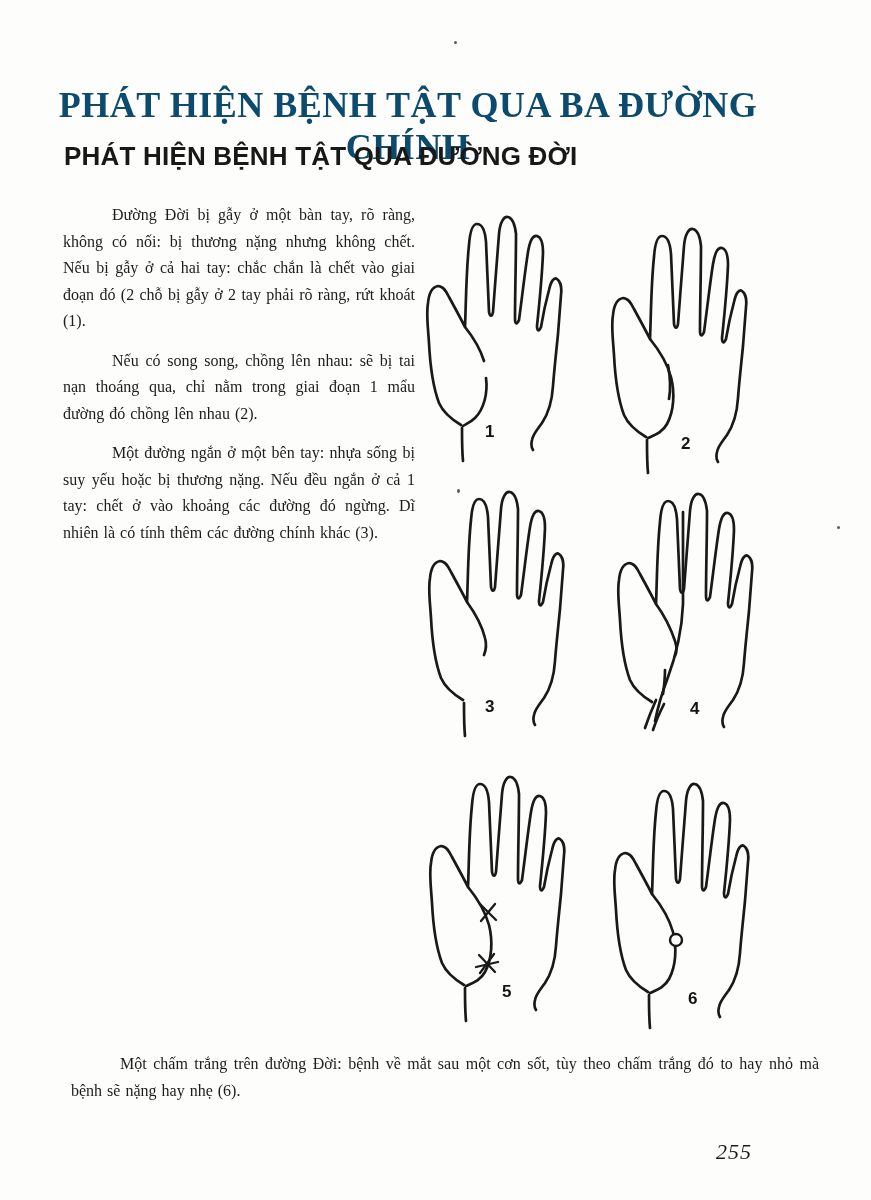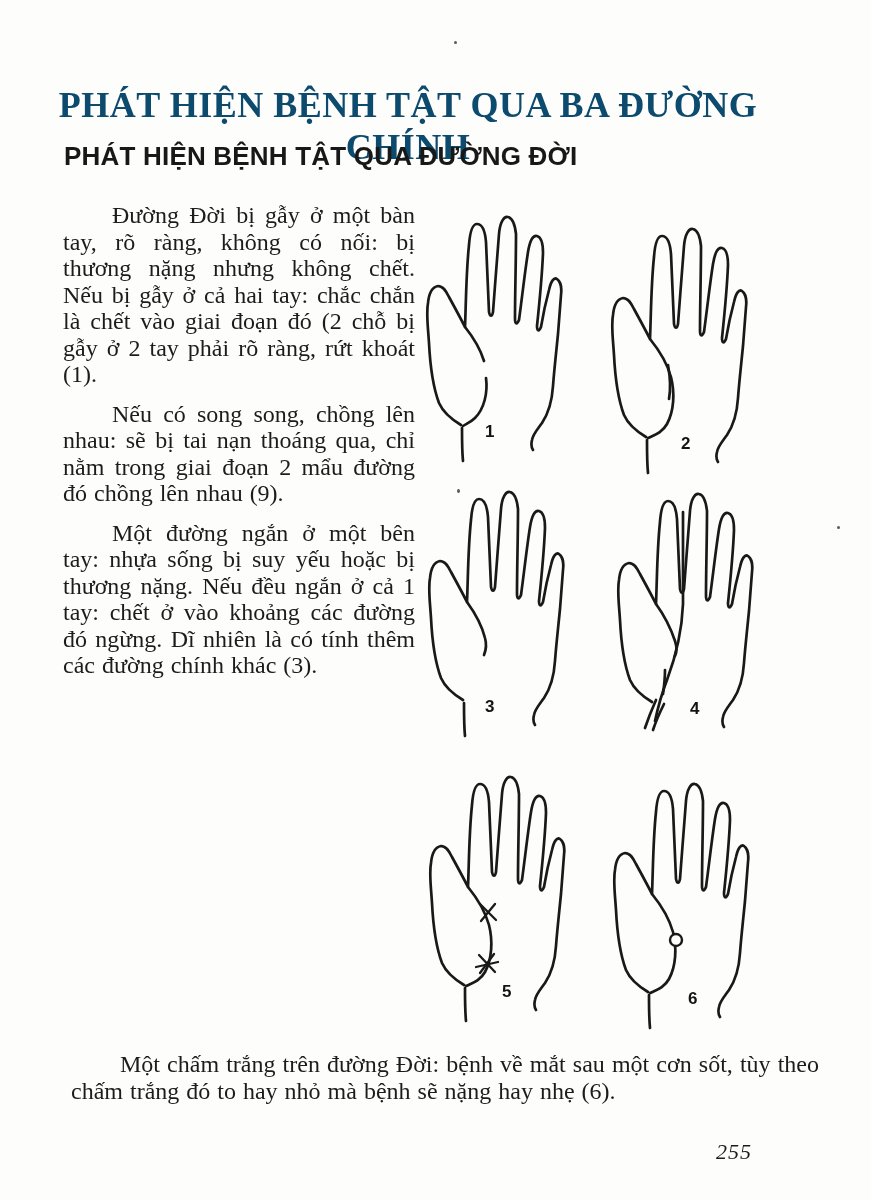--- a/index.html
+++ b/index.html
@@ -15,21 +15,21 @@
   }
   .subtitle{
     position:absolute;left:64px;top:141px;margin:0;white-space:nowrap;
     font-family:"Liberation Sans","DejaVu Sans",sans-serif;
     font-size:26px;font-weight:bold;letter-spacing:0.2px;color:#181818;
   }
   .text-col{
     position:absolute;left:63px;top:202px;width:352px;
   }
   .text-col p, .bottom-par p{
-    margin:0 0 13px 0;font-size:24px;line-height:26.5px;
+    margin:0 0 13px 0;font-size:16px;line-height:26.5px;
     text-align:justify;text-indent:49px;word-spacing:1px;color:#1c1c1c;
   }
   .bottom-par{
     position:absolute;left:71px;top:1051px;width:748px;
   }
   .fig{position:absolute;width:170px;height:250px;margin:0;padding:0;}
   .hand{position:absolute;left:0;top:0;overflow:visible;}
   .hand path{fill:none;stroke:#191919;stroke-width:2.7;stroke-linecap:round;stroke-linejoin:round;}
   .hand path.mark{stroke-width:2.3;}
   .hand circle{fill:#fdfdfc;stroke:#191919;stroke-width:2.4;}
@@ -48,21 +48,21 @@
 <body>
 
 <div class="page">
 
   <h1 class="title">PHÁT HIỆN BỆNH TẬT QUA BA ĐƯỜNG CHÍNH</h1>
 
   <h2 class="subtitle">PHÁT HIỆN BỆNH TẬT QUA ĐƯỜNG ĐỜI</h2>
 
   <div class="text-col">
     <p>Đường Đời bị gẫy ở một bàn tay, rõ ràng, không có nối: bị thương nặng nhưng không chết. Nếu bị gẫy ở cả hai tay: chắc chắn là chết vào giai đoạn đó (2 chỗ bị gẫy ở 2 tay phải rõ ràng, rứt khoát (1).</p>
-    <p>Nếu có song song, chồng lên nhau: sẽ bị tai nạn thoáng qua, chỉ nằm trong giai đoạn 2 mẩu đường đó chồng lên nhau (9).</p>
+    <p>Nếu có song song, chồng lên nhau: sẽ bị tai nạn thoáng qua, chỉ nằm trong giai đoạn 1 mẩu đường đó chồng lên nhau (2).</p>
     <p>Một đường ngắn ở một bên tay: nhựa sống bị suy yếu hoặc bị thương nặng. Nếu đều ngắn ở cả 1 tay: chết ở vào khoảng các đường đó ngừng. Dĩ nhiên là có tính thêm các đường chính khác (3).</p>
   </div>
 
   <div class="bottom-par">
     <p>Một chấm trắng trên đường Đời: bệnh về mắt sau một cơn sốt, tùy theo chấm trắng đó to hay nhỏ mà bệnh sẽ nặng hay nhẹ (6).</p>
   </div>
 
   <figure class="fig" style="left:421px;top:215px">
     <svg class="hand" width="150" height="250" viewBox="0 0 150 250">
         <path d="M40 210C30 204 22 197 18 188C12 172 9 148 8 128C7 112 5 98 7 88C8 78 11 72 17 71C22 71 25 76 28 82C34 93 40 104 44 112C45 90 45 58 48 30C49 16 52 9 56 9C61 9 64 15 65 27C66 52 67 76 68 97C69 102 71 102 72 97C74 72 76 42 78 19C79 7 83 1 87 2C92 3 94 10 95 19C95 46 94 79 94 104C94 109 96 110 98 105C101 83 104 56 107 37C109 25 112 20 116 21C120 22 122 28 122 38C121 63 118 92 116 111C116 116 118 117 120 112C122 100 125 86 128 75C130 66 133 62 136 64C139 66 141 72 140 80C139 94 138 107 137 119C135 139 133 157 132 171C131 187 127 199 121 208C116 215 112 219 111 225C110 229 110 232 112 235"></path>

